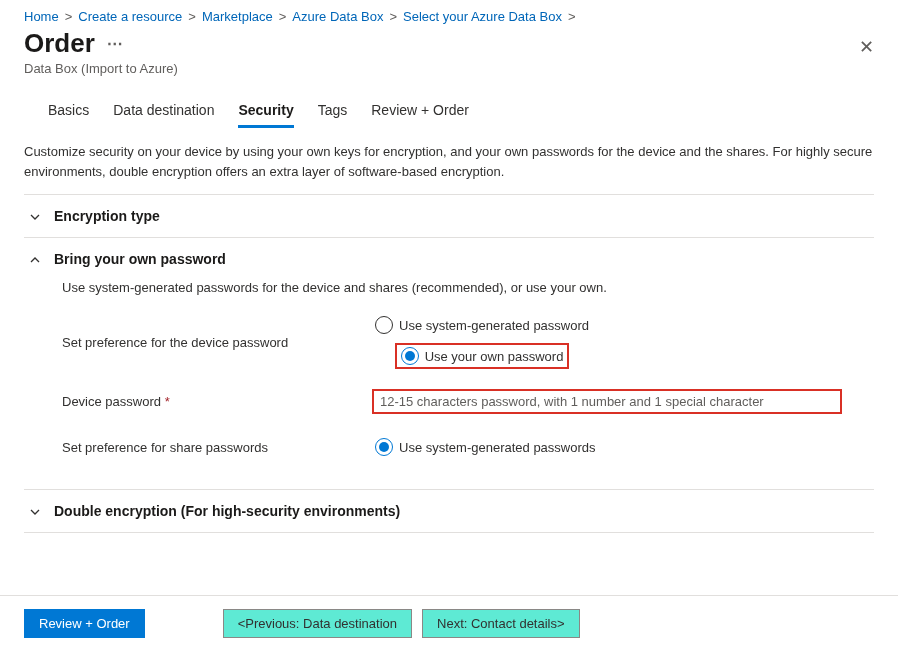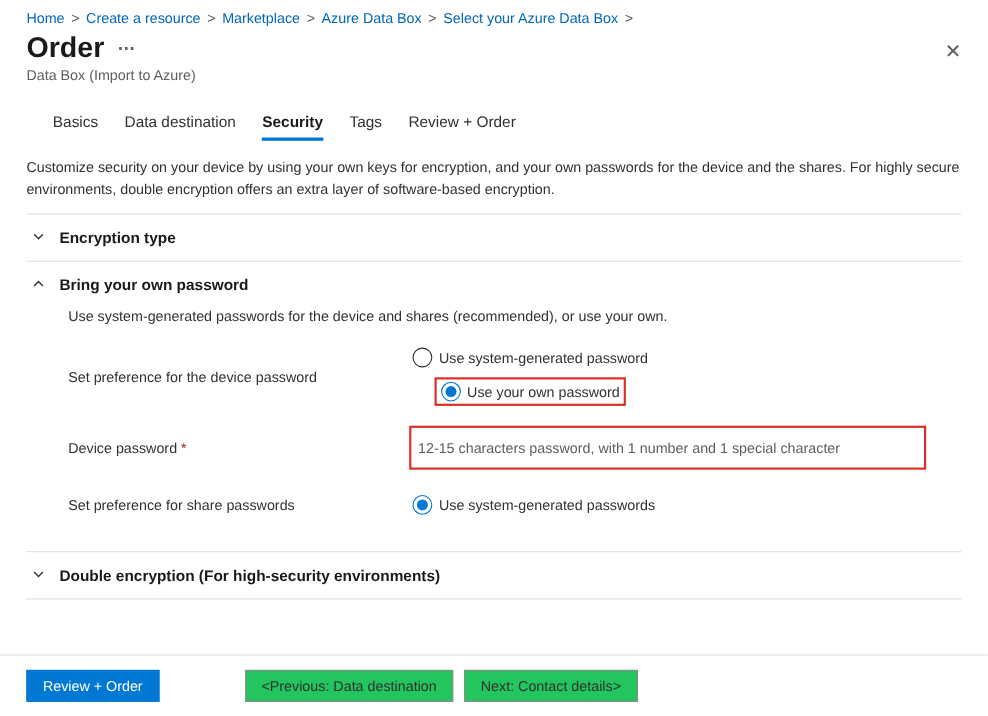--- a/index.html
+++ b/index.html
@@ -71,21 +71,21 @@
     hr.sep {
       border: none;
       border-top: 1px solid #e1dfdd;
       margin: 12px 0 0;
     }
     .section {
       border-bottom: 1px solid #e1dfdd;
     }
     .section-header {
       display: flex;
-      align-items: flex-start;
+      align-items: flex-end;
       gap: 12px;
       padding: 13px 4px;
       cursor: pointer;
     }
     .chev {
       width: 14px;
       height: 14px;
       display: inline-flex;
       align-items: center;
       justify-content: center;
@@ -127,21 +127,21 @@
     }
     .radio.selected .radio-circle { border-color: #0078d4; }
     .radio.selected .radio-dot {
       width: 10px; height: 10px;
       background: #0078d4;
       border-radius: 50%;
     }
     .hl-red-box { border: 2px solid #d93025; padding: 2px 4px; }
     .pwd-input {
       width: 470px;
-      height: 40px;
+      height: 25px;
       border: 2px solid #d93025;
       padding: 2px 6px;
       font-size: 13px;
       font-family: inherit;
       color: #605e5c;
     }
     .pwd-input::placeholder { color: #605e5c; }
     .footer {
       position: absolute;
       bottom: 0; left: 0; right: 0;
@@ -149,21 +149,21 @@
       padding: 13px 24px;
       display: flex;
       gap: 10px;
       align-items: center;
       background:#fff;
     }
     .btn {
       font-size: 13px;
       padding: 6px 14px;
       border: 1px solid #8a8886;
-      background: #22c55e;
+      background: #5eead4;
       color: #323130;
       cursor: pointer;
       font-family: inherit;
     }
     .btn.primary {
       background: #0078d4;
       border-color: #0078d4;
       color: #fff;
       font-weight: 500;
     }

